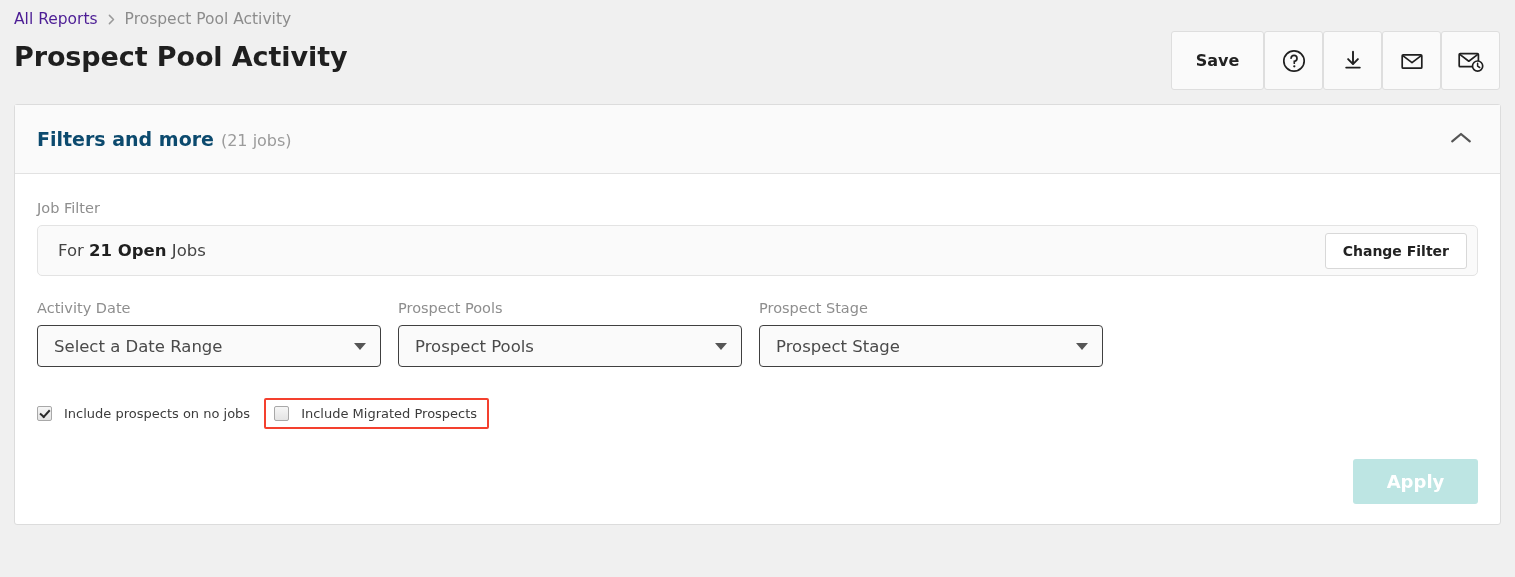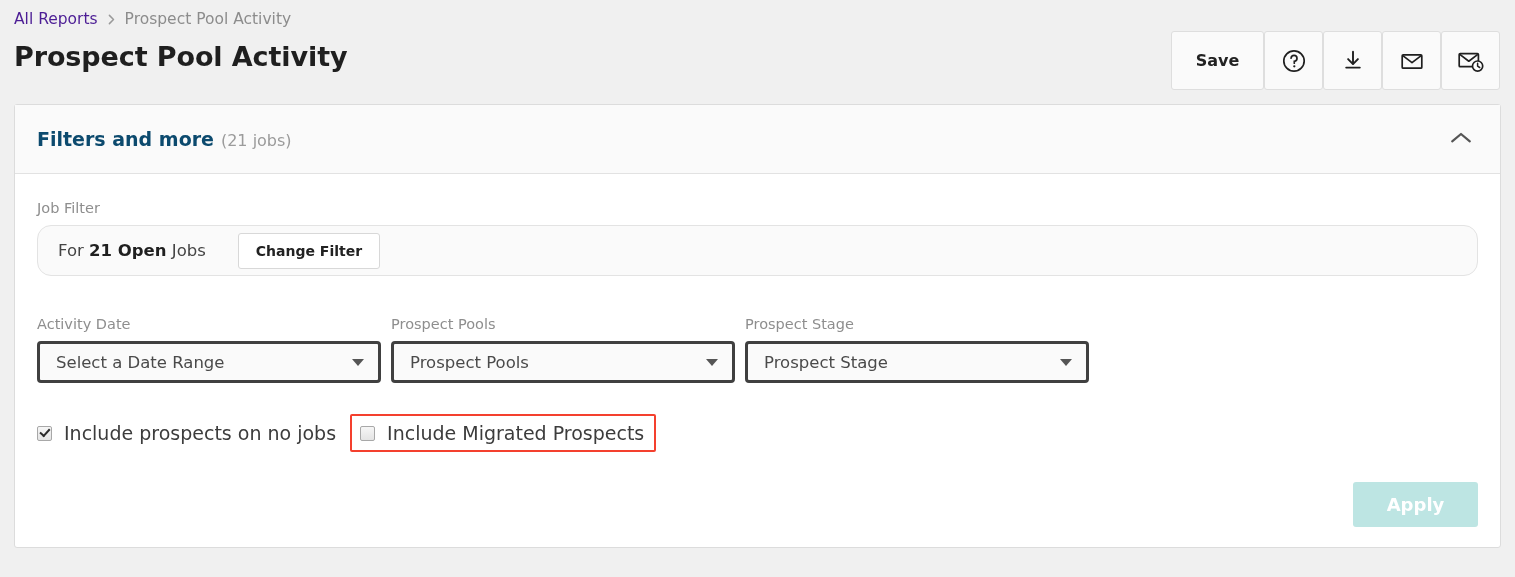--- a/index.html
+++ b/index.html
@@ -127,27 +127,27 @@
   .field-label {
     font-size: 14.5px;
     color: #8e8e8e;
     margin-bottom: 9px;
   }
 
   
   .jobfilter-bar {
     background: #fafafa;
     border: 1px solid #e3e3e3;
-    border-radius: 14px;
+    border-radius: 5px;
     height: 51px;
     display: flex;
     align-items: center;
+    justify-content: space-between;
     padding: 0 10px 0 20px;
     box-sizing: border-box;
-    gap: 32px;
   }
   .jobfilter-text {
     font-size: 16.5px;
     color: #444444;
   }
   .jobfilter-text b { color: #1f1f1f; font-weight: bold; }
   .change-filter-btn {
     background: #ffffff;
     border: 1px solid #d8d8d8;
     border-radius: 3px;
@@ -155,27 +155,27 @@
     font-weight: bold;
     color: #222222;
     padding: 9px 17px;
     cursor: pointer;
     font-family: inherit;
   }
 
   
   .dropdown-row {
     display: flex;
-    gap: 10px;
-    margin-top: 40px;
+    gap: 17px;
+    margin-top: 24px;
   }
   .dropdown-group { width: 344px; }
   .dropdown {
     background: #fafafa;
-    border: 3px solid #404040;
+    border: 1px solid #404040;
     border-radius: 4px;
     height: 42px;
     display: flex;
     align-items: center;
     justify-content: space-between;
     padding: 0 14px 0 16px;
     box-sizing: border-box;
     cursor: pointer;
   }
   .dropdown-value {
@@ -221,21 +221,21 @@
   .cb-box.checked::after {
     content: "";
     display: block;
     width: 4px;
     height: 8px;
     border: solid #2b2b2b;
     border-width: 0 2px 2px 0;
     transform: rotate(42deg) translate(-1px, -1px);
   }
   .cb-label {
-    font-size: 19px;
+    font-size: 13px;
     color: #3c3c3c;
     margin-left: 12px;
     white-space: nowrap;
   }
 
   
   .apply-row {
     display: flex;
     justify-content: flex-end;
     margin-top: 30px;

